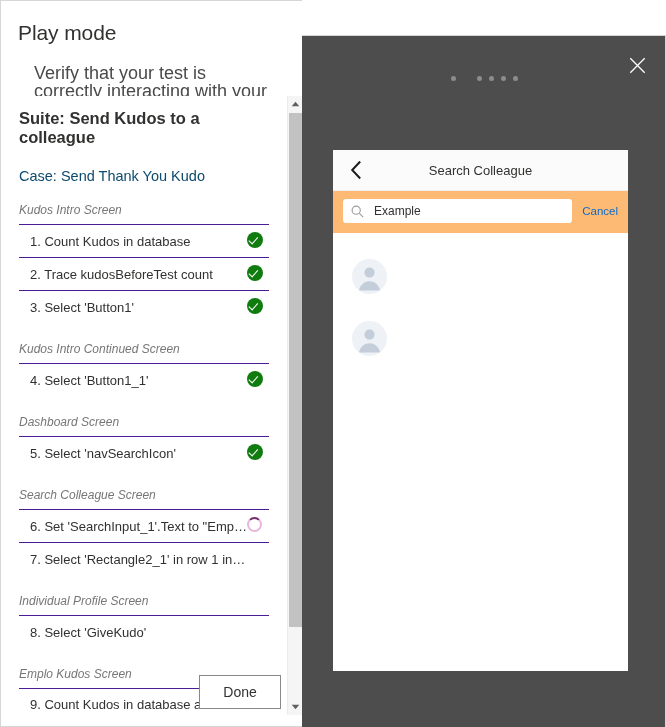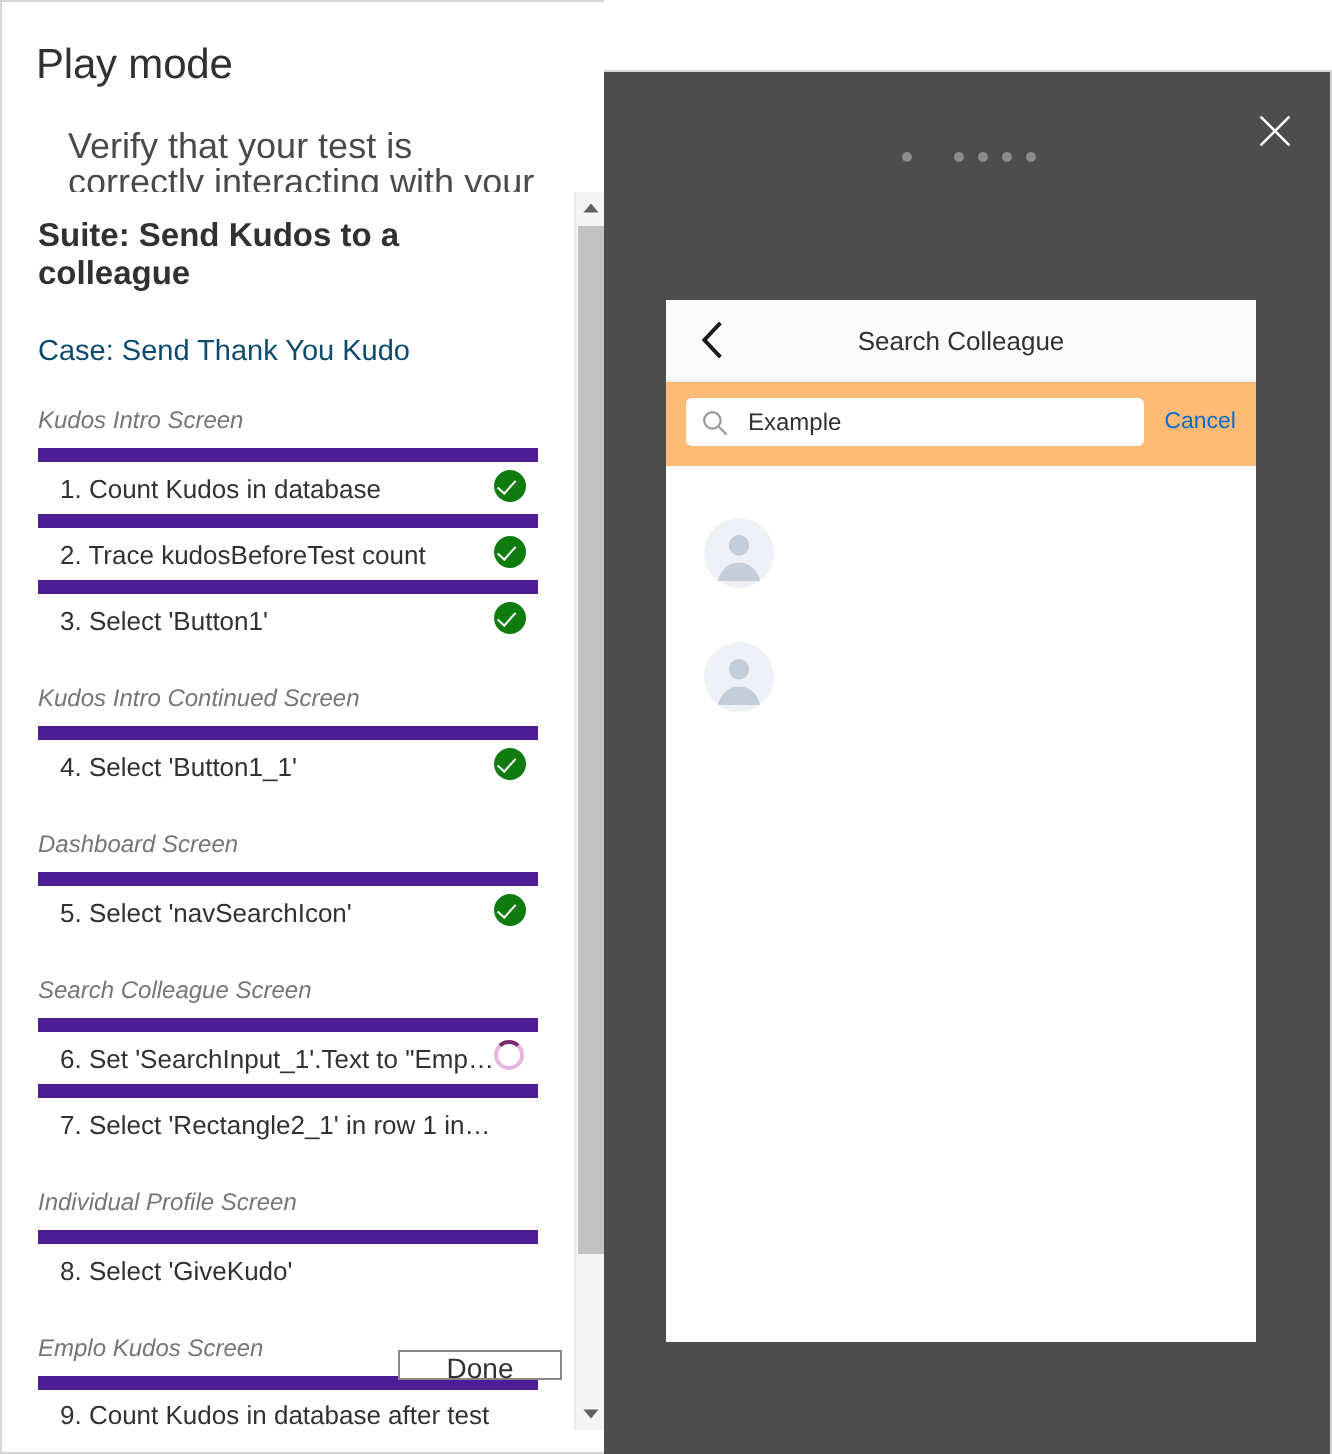--- a/index.html
+++ b/index.html
@@ -92,21 +92,21 @@
     color: #767676;
     margin: 19px 0 0 0;
     padding-bottom: 7px;
     font-style: italic;
   }
 
   .step-row {
     display: flex;
     align-items: center;
     justify-content: space-between;
-    border-top: 7px solid #4c1d95;
+    border-top: 1px solid #4c1d95;
     height: 33px;
     padding-left: 11px;
     box-sizing: border-box;
   }
   .step-row:last-child { border-bottom: 1px solid #ececec; }
   .step-text {
     font-size: 13px;
     color: #323130;
     white-space: nowrap;
     overflow: hidden;
@@ -183,21 +183,21 @@
     left: 0;
     bottom: 0;
   }
 
   
   #done-button {
     position: absolute;
     left: 198px;
     top: 674px;
     width: 82px;
-    height: 15px;
+    height: 34px;
     background: #ffffff;
     border: 1px solid #8a8886;
     color: #323130;
     font-size: 14px;
     font-family: "Liberation Sans", sans-serif;
     cursor: pointer;
     padding: 0;
     z-index: 20;
   }
 

